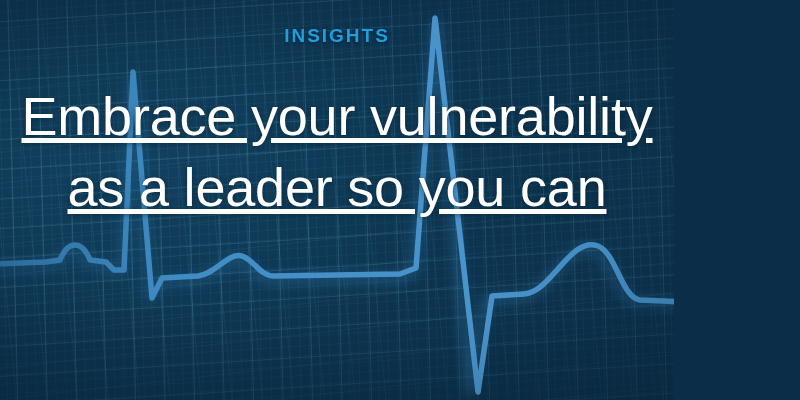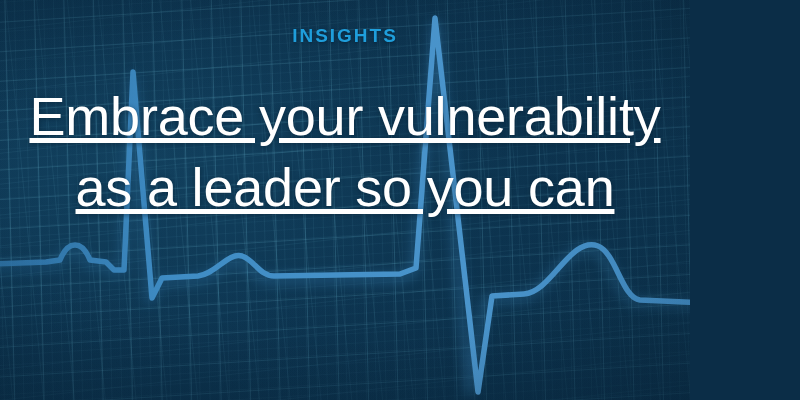--- a/index.html
+++ b/index.html
@@ -9,21 +9,20 @@
     background: #0b2d47;
   }
 
   .card {
     position: relative;
     width: 674px;
     height: 400px;
     overflow: hidden;
     background: #0c3452;
     font-family: "Liberation Sans", sans-serif;
-    padding-left: 16px;
     -webkit-font-smoothing: antialiased;
   }
 
   
   .bg-base {
     position: absolute;
     inset: 0;
     background:
       radial-gradient(130% 110% at 18% 40%, #12415f 0%, #0d3551 45%, #0a2d46 100%);
   }

